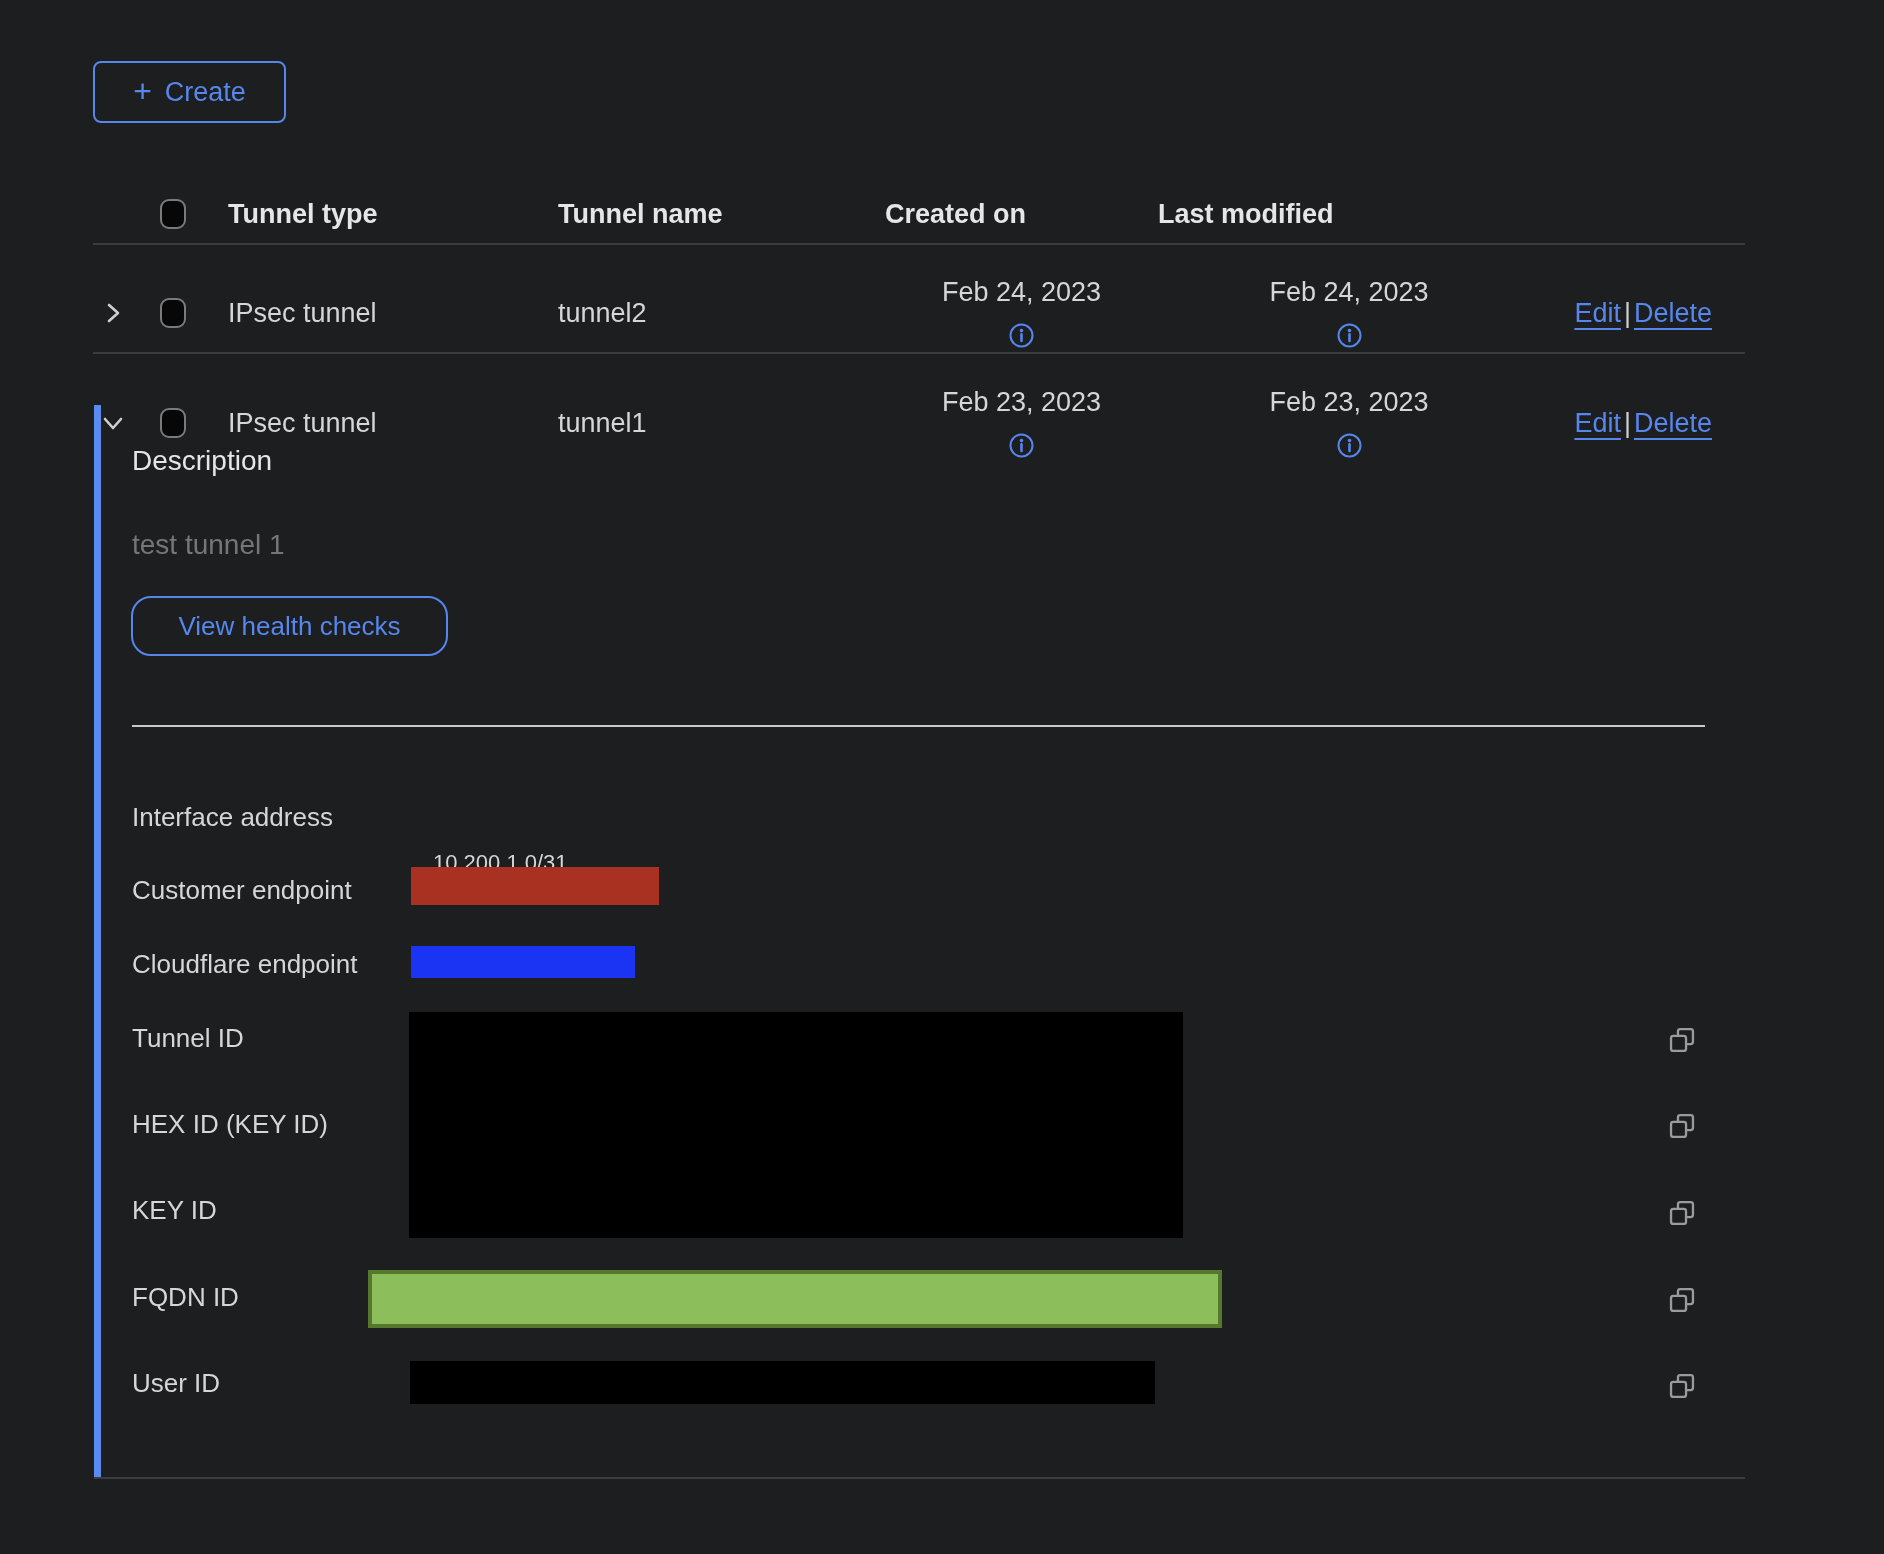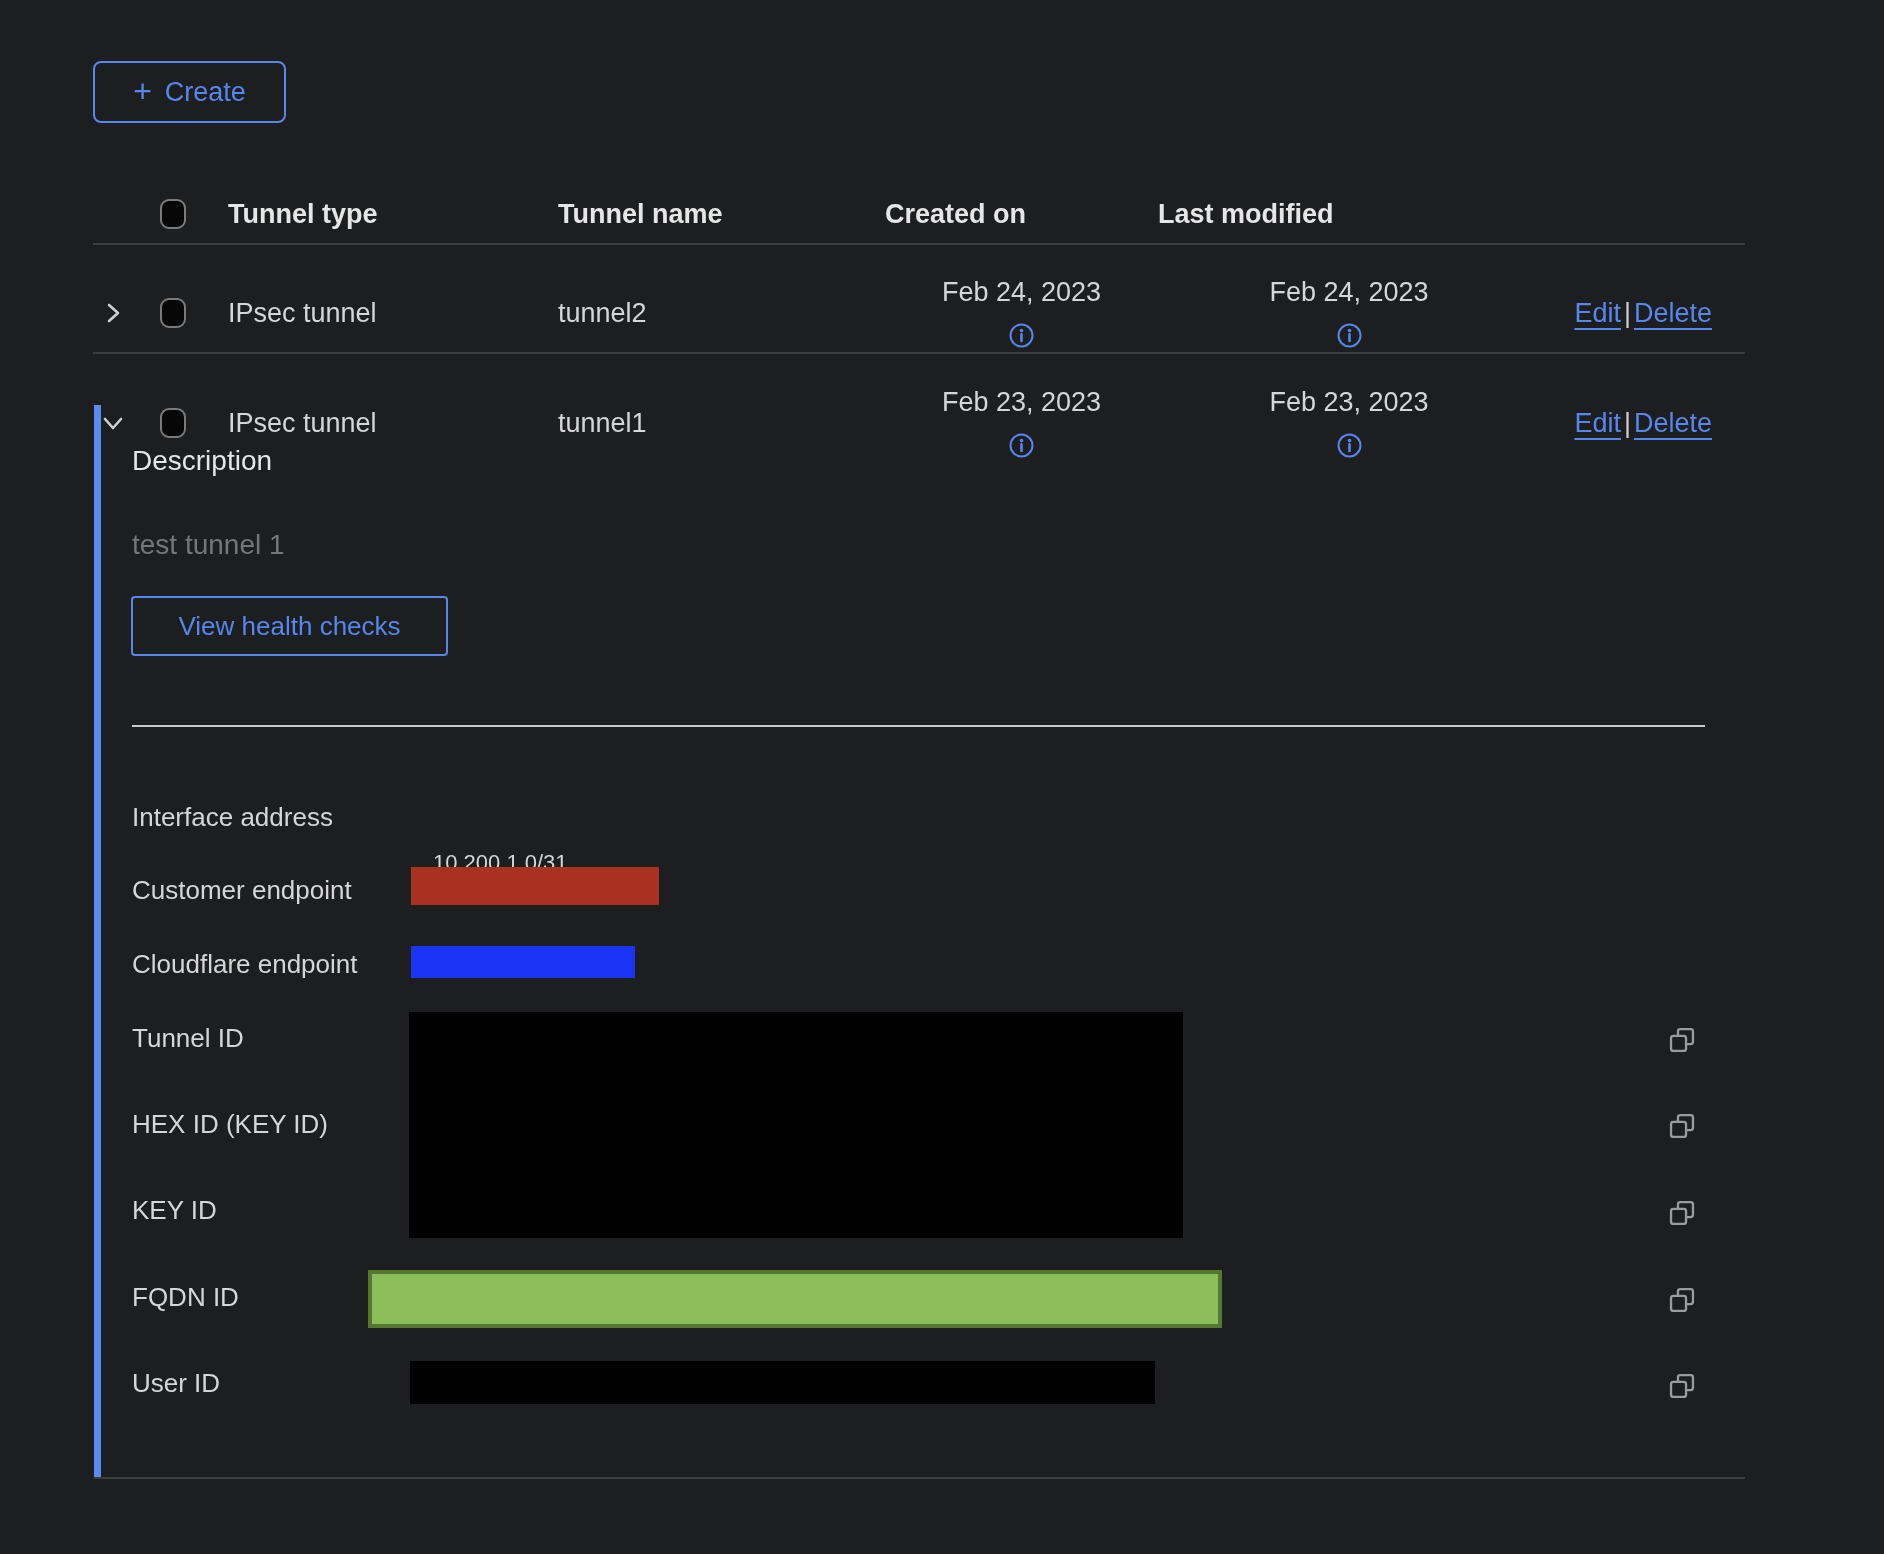--- a/index.html
+++ b/index.html
@@ -66,21 +66,21 @@
   .detail-panel{
     position:absolute;left:94px;top:405px;
     width:1651px;height:1072px;
     border-left:7px solid var(--bar-blue);
   }
   .detail-panel .abs{position:absolute;}
   .desc-label{left:31px;top:40px;font-size:28px;color:var(--text-primary);}
   .desc-value{left:31px;top:124px;font-size:28px;color:var(--text-muted);}
   .health-btn{
     left:30px;top:191px;width:317px;height:60px;
-    background:transparent;border:2px solid var(--accent-blue);border-radius:4px;
+    background:transparent;border:2px solid var(--accent-blue);border-radius:20px;
     color:var(--accent-blue);font-family:inherit;font-size:26px;cursor:pointer;
   }
   .panel-divider{left:31px;top:320px;width:1573px;height:2px;background:var(--divider-light);}
   .field-label{font-size:26px;color:var(--text-secondary);left:31px;text-align:right;}
   .field-value{font-size:22px;color:var(--text-secondary);margin-top:48px;}
   .redact{display:block;}
   .redact.red{background:var(--redaction-red);}
   .redact.blue{background:var(--redaction-blue);}
   .redact.black{background:var(--redaction-black);}
   .redact.green{background:var(--redaction-green-fill);border:4px solid var(--redaction-green-border);}

